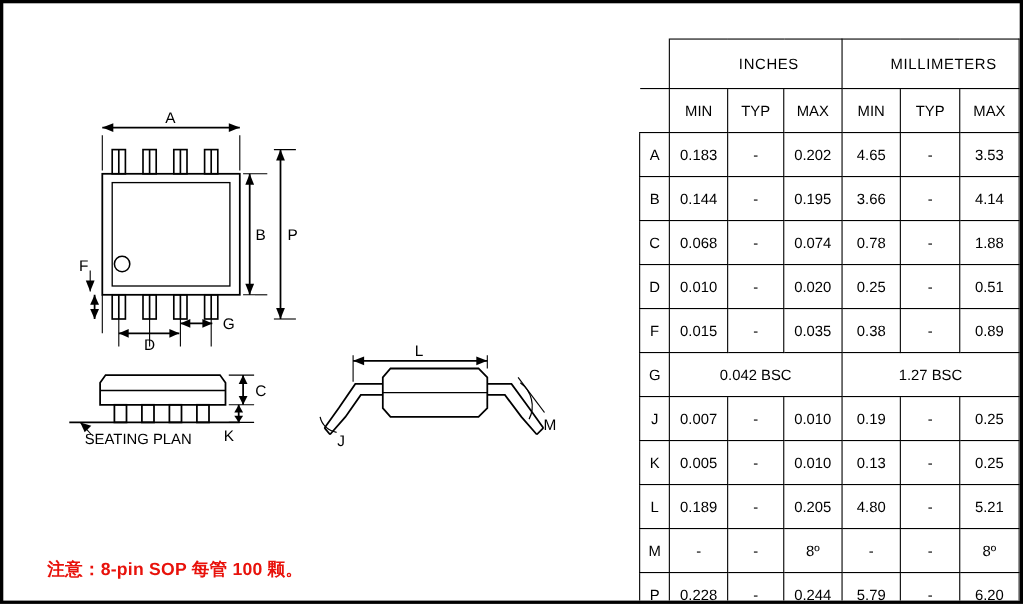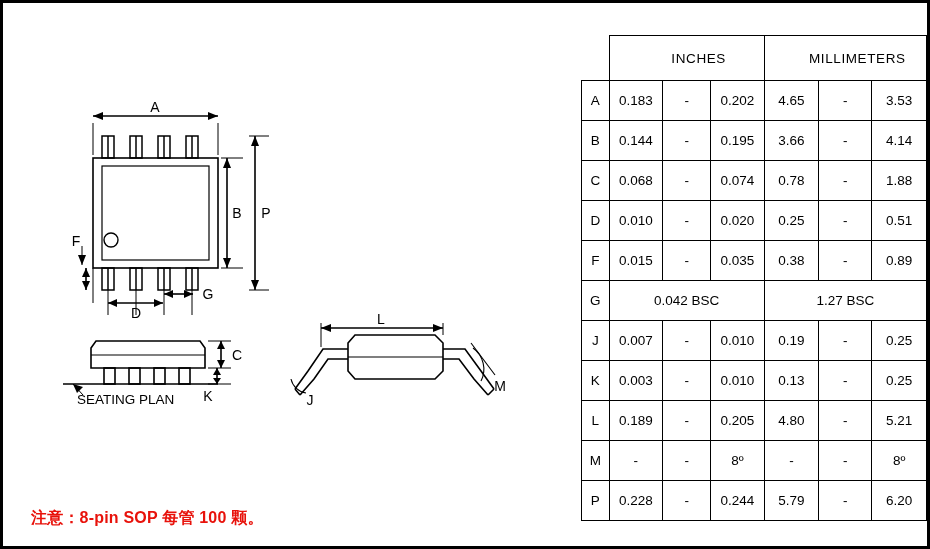--- a/index.html
+++ b/index.html
@@ -25,21 +25,21 @@
     left: 0;
     top: 0;
     width: 575px;
     height: 549px;
   }
   #drawing svg { display: block; }
 
   
   #note {
     position: absolute;
-    left: 28px;
+    left: 40px;
     top: 505px;
     font-size: 16px;
     font-weight: bold;
     color: #e8120b;
     white-space: nowrap;
     letter-spacing: 0.2px;
   }
 
   
   #spec-table-wrap {
@@ -228,20 +228,29 @@
   <div id="note" style="color: rgb(232, 18, 11);">注意：8-pin SOP 每管 100 颗。</div>
 
   <div id="spec-table-wrap">
     <table class="spec">
       <thead>
         <tr>
           <th class="rowhdr blank-corner"></th>
           <th class="grouphdr" colspan="3">INCHES</th>
           <th class="grouphdr" colspan="3">MILLIMETERS</th>
         </tr>
+        <tr>
+          <th class="rowhdr blank-corner"></th>
+          <th class="val">MIN</th>
+          <th class="val">TYP</th>
+          <th class="val">MAX</th>
+          <th class="val">MIN</th>
+          <th class="val">TYP</th>
+          <th class="val">MAX</th>
+        </tr>
       </thead>
       <tbody id="table-body">
           <tr>
             <td class="rowhdr">A</td>
             <td class="val">0.183</td>
             <td class="val">-</td>
             <td class="val">0.202</td>
             <td class="val">4.65</td>
             <td class="val">-</td>
             <td class="val">3.53</td>
@@ -291,21 +300,21 @@
             <td class="rowhdr">J</td>
             <td class="val">0.007</td>
             <td class="val">-</td>
             <td class="val">0.010</td>
             <td class="val">0.19</td>
             <td class="val">-</td>
             <td class="val">0.25</td>
           </tr>
           <tr>
             <td class="rowhdr">K</td>
-            <td class="val">0.003</td>
+            <td class="val">0.005</td>
             <td class="val">-</td>
             <td class="val">0.010</td>
             <td class="val">0.13</td>
             <td class="val">-</td>
             <td class="val">0.25</td>
           </tr>
           <tr>
             <td class="rowhdr">L</td>
             <td class="val">0.189</td>
             <td class="val">-</td>

